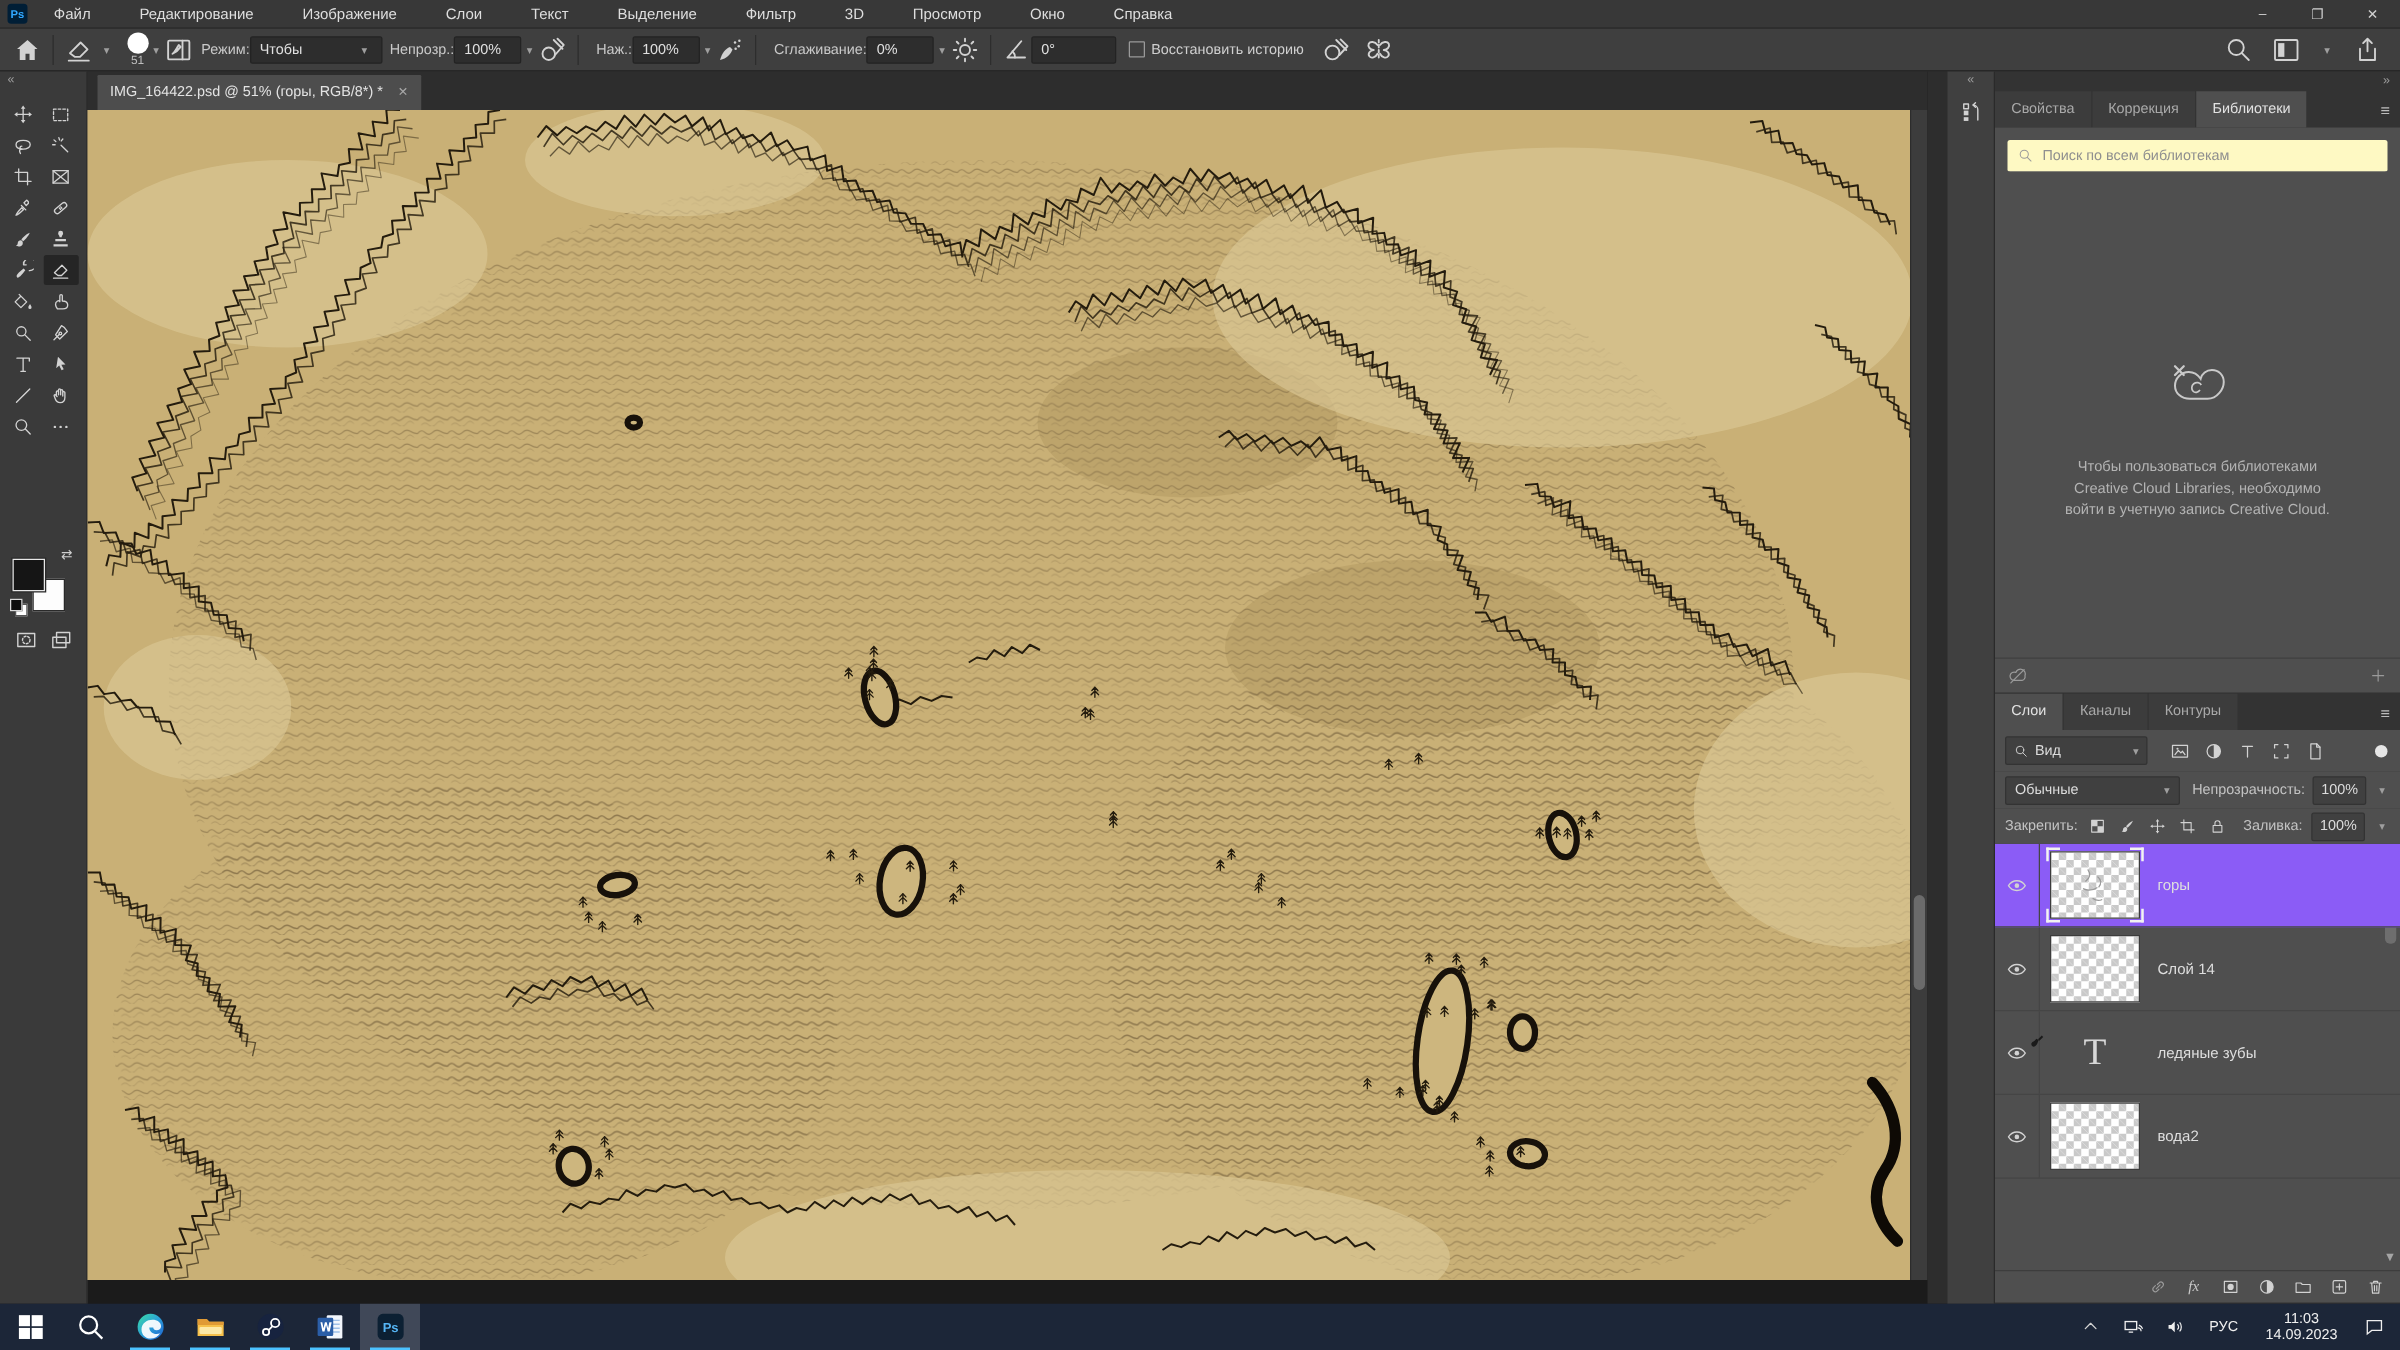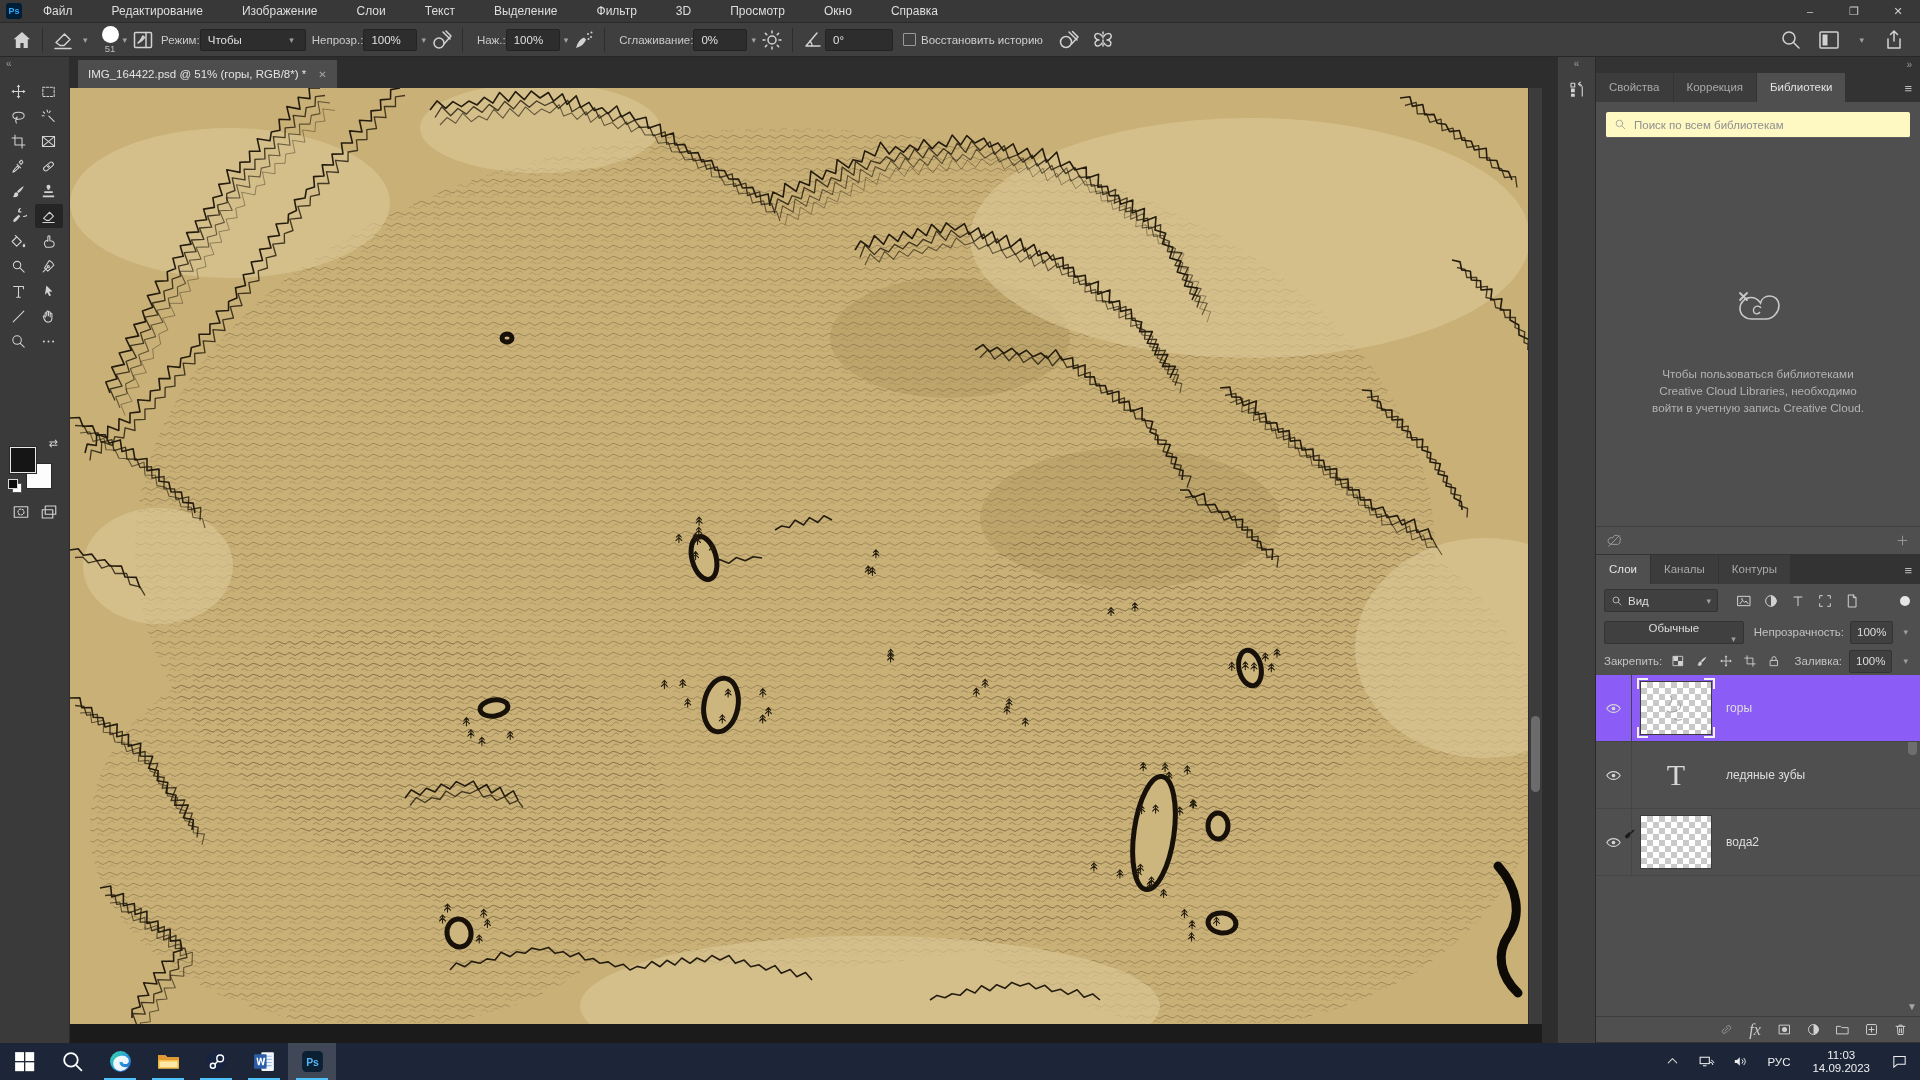--- a/index.html
+++ b/index.html
@@ -84,21 +84,21 @@
     display:flex;align-items:center;justify-content:space-between;padding:0 10px;color:#a5a5a5;}
   #lfilter{height:33px;background:#4f4f4f;display:flex;align-items:center;padding:0 8px;gap:6px;}
   .vid-box{width:100px;height:21px;background:#404040;border:1px solid #333;border-radius:2px;
     display:flex;align-items:center;padding:0 6px;gap:5px;font-size:11.5px;color:#dcdcdc;}
   .vid-box .chev{margin-left:auto;color:#9f9f9f;font-size:9px;}
   .fbtn{width:24px;height:20px;display:flex;align-items:center;justify-content:center;}
   .fbtn svg{width:16px;height:16px;}
   .fdot{width:10px;height:10px;border-radius:50%;background:#e6e6e6;margin-left:auto;margin-right:2px;}
   #lblend{height:30px;background:#4f4f4f;display:flex;align-items:center;padding:0 8px;font-size:11.5px;gap:6px;}
   .blend-box{width:160px;height:21px;background:#404040;border:1px solid #333;border-radius:2px;
-    display:flex;align-items:center;padding:0 7px;color:#dcdcdc;flex-direction:column;}
+    display:flex;align-items:center;padding:0 7px;color:#dcdcdc;}
   .blend-box .chev{margin-left:auto;color:#9f9f9f;font-size:9px;}
   .small-field{height:21px;background:#404040;border:1px solid #333;border-radius:2px;display:flex;align-items:center;padding:0 6px;color:#dcdcdc;}
   #llock{height:28px;background:#4f4f4f;display:flex;align-items:center;padding:0 8px;font-size:11.5px;gap:7px;color:#c3c3c3;}
   .lockbtn{width:18px;height:17px;display:flex;align-items:center;justify-content:center;}
   .lockbtn svg{width:14px;height:14px;}
   #llist{height:341px;background:#4f4f4f;position:relative;overflow:hidden;}
   .lrow{height:66px;border-bottom:1px solid #454545;display:flex;align-items:center;position:relative;}
   .lrow.selected{background:#8b5cf6;}
   .eye-cell{width:35px;align-self:stretch;border-right:1px solid #454545;display:flex;align-items:center;justify-content:center;}
   .eye-cell svg{width:17px;height:17px;}
@@ -116,21 +116,21 @@
   .bk-tr{right:-4px;top:-4px;border-left:none;border-bottom:none;}
   .bk-bl{left:-4px;bottom:-4px;border-right:none;border-top:none;}
   .bk-br{right:-4px;bottom:-4px;border-left:none;border-top:none;}
   #llist .scroll-up{position:absolute;right:3px;top:4px;color:#a5a5a5;font-size:10px;}
   #llist .scroll-dn{position:absolute;right:3px;bottom:4px;color:#a5a5a5;font-size:10px;}
   #llist .sthumb{position:absolute;right:3px;top:18px;width:9px;height:62px;background:#6e6e6e;border-radius:4px;}
   #lbottom{height:25px;background:#4f4f4f;border-top:1px solid #3d3d3d;display:flex;align-items:center;
     justify-content:flex-end;gap:9px;padding-right:10px;}
   #lbottom .bbtn{width:20px;height:18px;display:flex;align-items:center;justify-content:center;}
   #lbottom svg{width:15px;height:15px;}
-  #lbottom .fx{font-size:16px;font-style:italic;color:#c9c9c9;font-family:"Liberation Serif",serif;}
+  #lbottom .fx{font-size:12px;font-style:italic;color:#c9c9c9;font-family:"Liberation Serif",serif;}
   
   #taskbar{position:absolute;left:0;top:1043px;width:1920px;height:37px;background:#1c2638;display:flex;align-items:stretch;z-index:6;}
   .tb-btn{width:48px;display:flex;align-items:center;justify-content:center;position:relative;}
   .tb-btn svg{width:25px;height:25px;}
   .tb-btn.running::after{content:"";position:absolute;left:8px;right:8px;bottom:0;height:2px;background:#4cc2ff;}
   .tb-btn.active{background:rgba(255,255,255,.16);}
   #tray{margin-left:auto;display:flex;align-items:center;gap:4px;padding-right:6px;color:#f0f0f0;font-size:11.5px;}
   #tray .tico{width:30px;height:37px;display:flex;align-items:center;justify-content:center;}
   #tray svg{width:17px;height:17px;}
   #clock{display:flex;flex-direction:column;align-items:center;justify-content:center;line-height:13px;padding:0 10px;font-size:11.5px;}
@@ -760,20 +760,30 @@
             </div>
             <div class="lname">горы</div>
           </div>
           <div class="lrow">
             <div class="eye-cell">
               <svg viewBox="0 0 24 24">
                 <path class="s" d="M2.5 12S6 6.5 12 6.5 21.5 12 21.5 12 18 17.5 12 17.5 2.5 12 2.5 12z"></path>
                 <circle class="f" cx="12" cy="12" r="2.6"></circle>
               </svg>
             </div>
+            <div class="lthumb"></div>
+            <div class="lname">Слой 14</div>
+          </div>
+          <div class="lrow">
+            <div class="eye-cell">
+              <svg viewBox="0 0 24 24">
+                <path class="s" d="M2.5 12S6 6.5 12 6.5 21.5 12 21.5 12 18 17.5 12 17.5 2.5 12 2.5 12z"></path>
+                <circle class="f" cx="12" cy="12" r="2.6"></circle>
+              </svg>
+            </div>
             <div class="lthumb texttype">T</div>
             <div class="lname">ледяные зубы</div>
           </div>
           <div class="lrow">
             <div class="eye-cell">
               <svg viewBox="0 0 24 24">
                 <path class="s" d="M2.5 12S6 6.5 12 6.5 21.5 12 21.5 12 18 17.5 12 17.5 2.5 12 2.5 12z"></path>
                 <circle class="f" cx="12" cy="12" r="2.6"></circle>
               </svg>
             </div>

